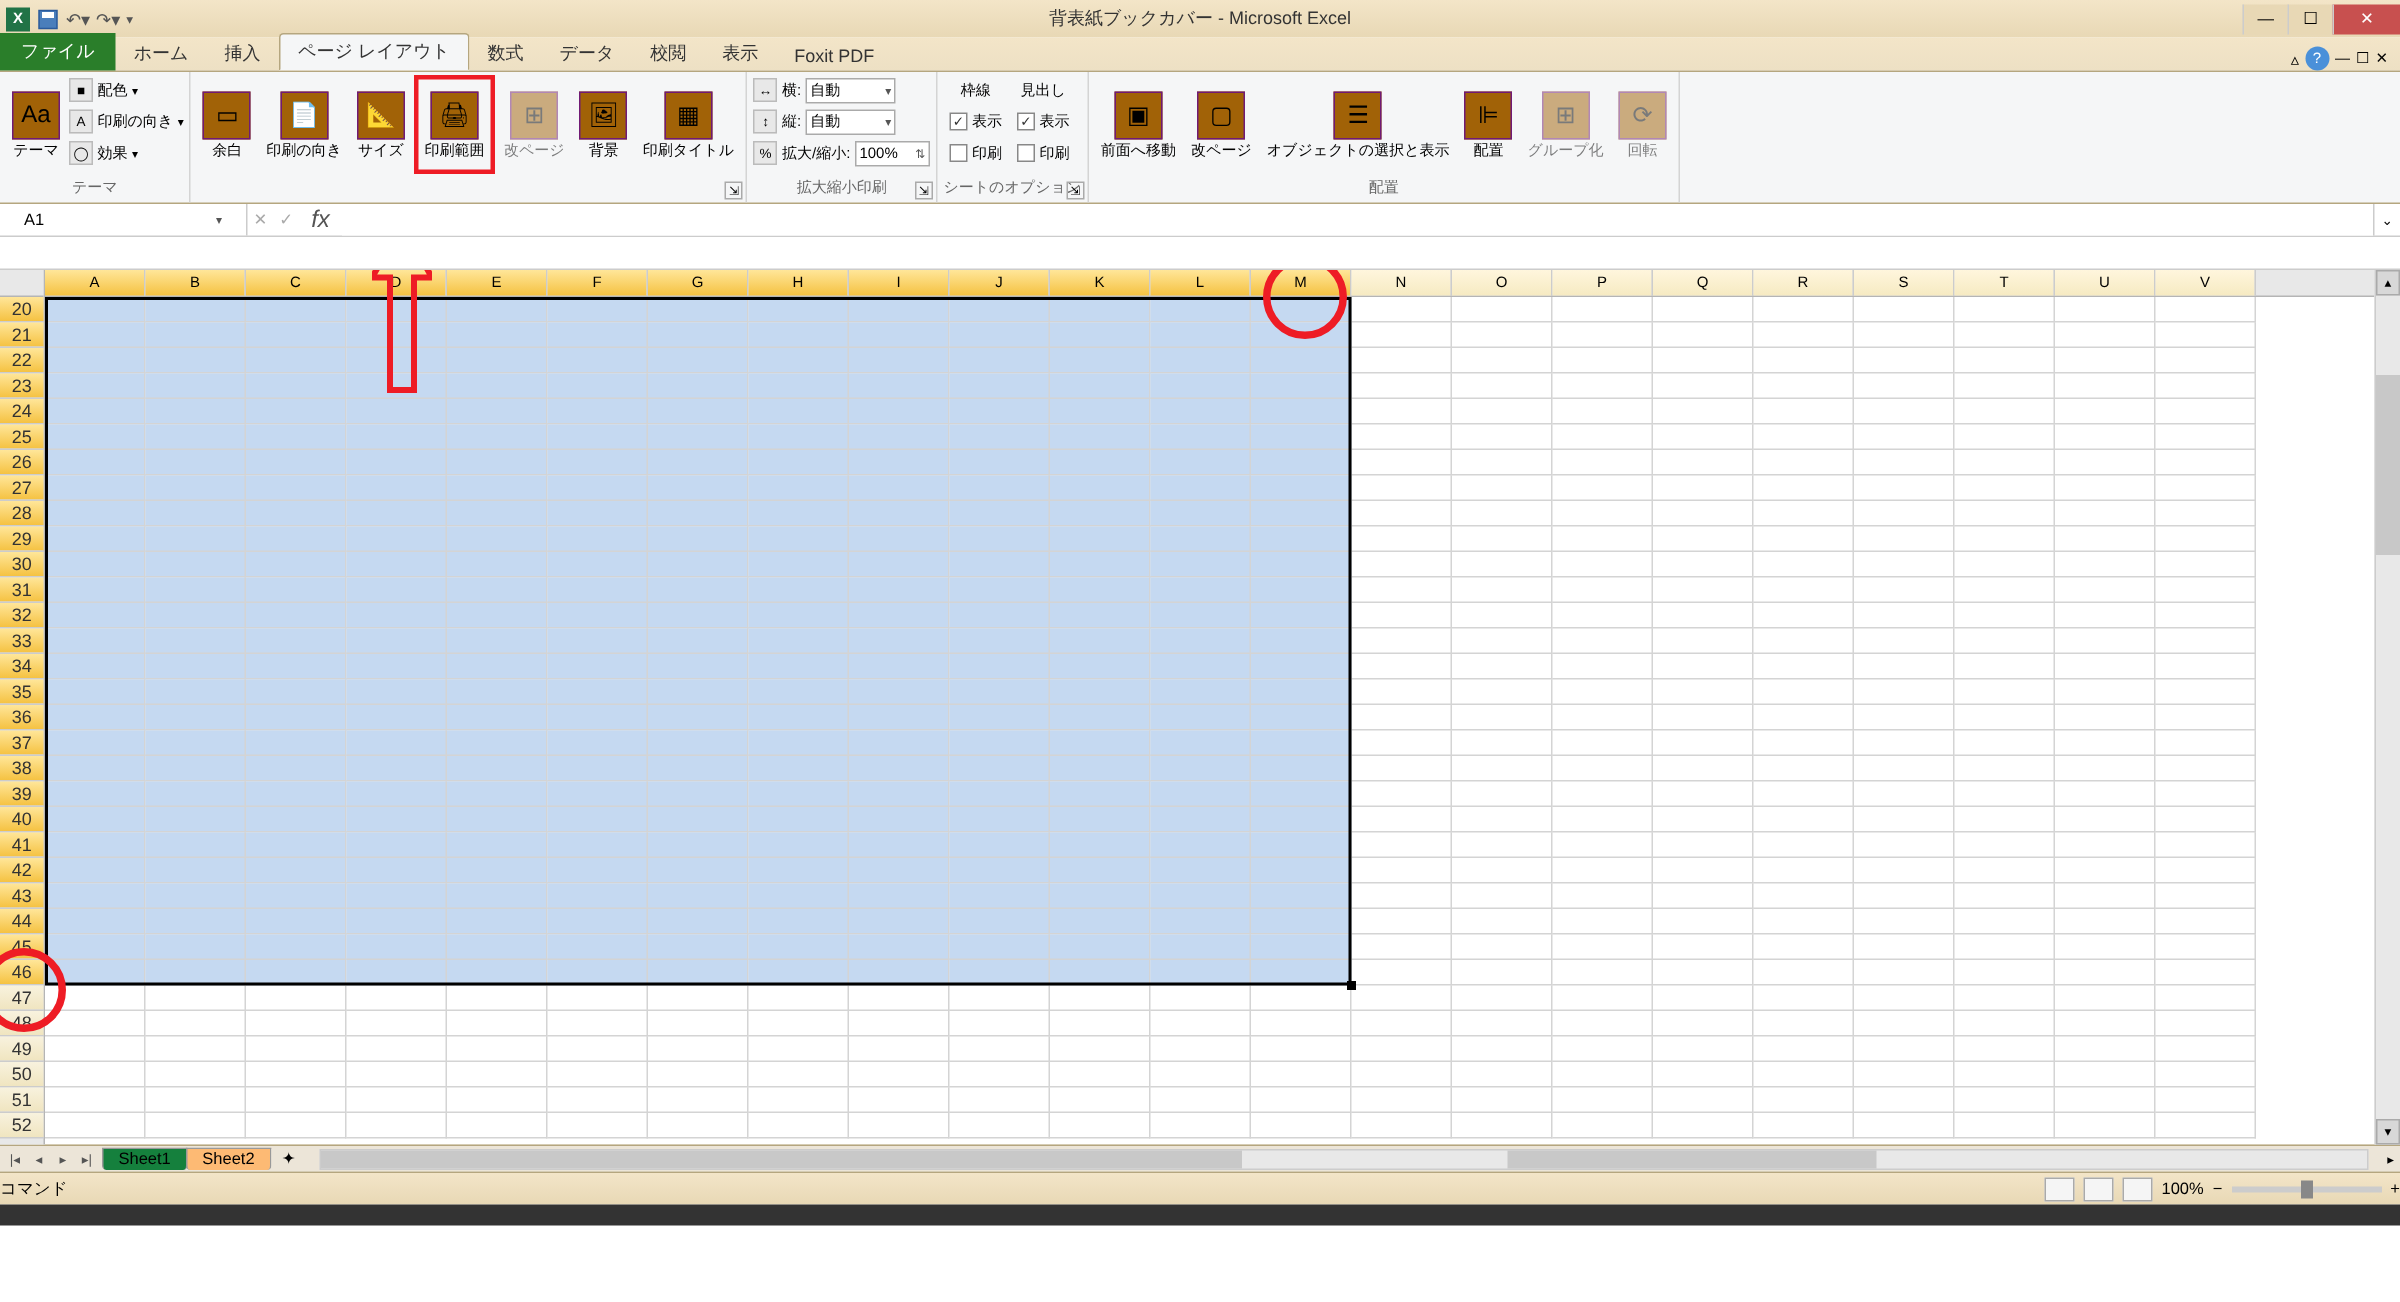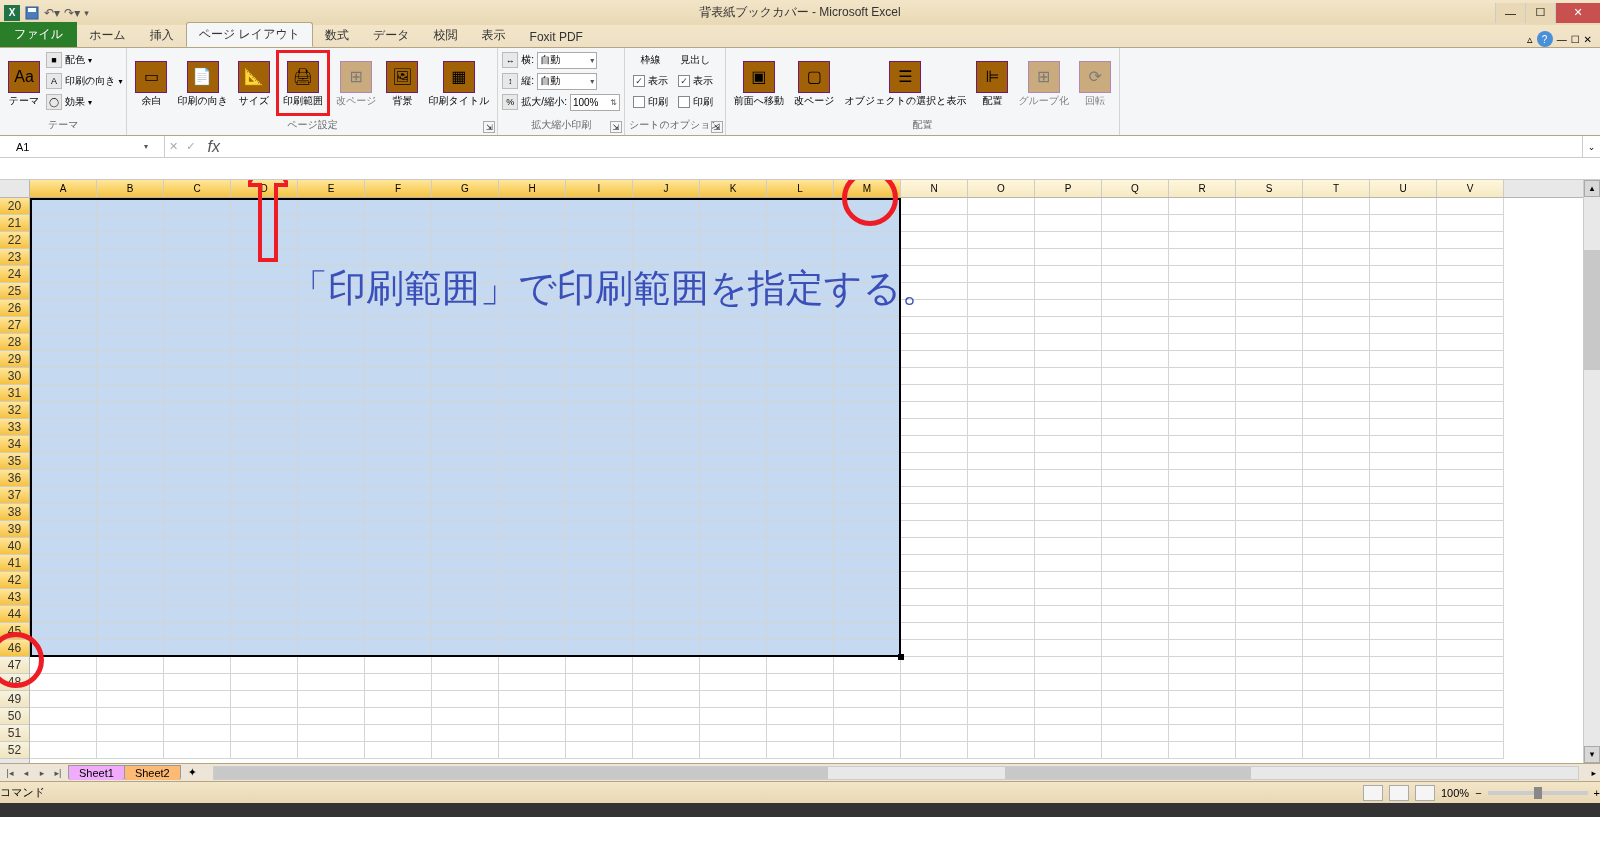--- a/index.html
+++ b/index.html
@@ -75,21 +75,21 @@
 
 
 .annot-circle { position: absolute; border: 5px solid #ee1c25; border-radius: 50%; pointer-events: none; }
 .annot-arrow { position: absolute; pointer-events: none; }
 .annot-text { position: absolute; color: #3b4fb8; font-size: 38px; line-height: 1.4; pointer-events: none; font-family: "Yu Gothic", sans-serif; }
 
 
 .sheet-tabs { height: 18px; background: #ece5d8; border-top: 1px solid #b5a67f; display: flex; align-items: center; font-size: 11px; }
 .nav-btns { display: flex; gap: 0; padding: 0 2px; }
 .nav-btn { width: 16px; text-align: center; cursor: pointer; font-size: 9px; color: #555; }
-.stab { padding: 1px 10px; background: #f0abfc; border: 1px solid #999; border-bottom: none; border-radius: 0 0 3px 3px; margin-right: -1px; cursor: pointer; }
+.stab { padding: 1px 10px; background: #15803d; border: 1px solid #999; border-bottom: none; border-radius: 0 0 3px 3px; margin-right: -1px; cursor: pointer; }
 .stab.inactive { background: #fdba74; }
 .new-sheet { padding: 0 8px; cursor: pointer; }
 .hscroll { flex: 1; margin: 0 8px; height: 14px; background: #e8e8e8; border: 1px solid #ccc; position: relative; }
 .hscroll-thumb { position: absolute; height: 100%; background: #c8c8c8; }
 
 
 .status-bar { height: 22px; background: linear-gradient(#f3e5c8, #e8d8b5); border-top: 1px solid #b5a67f; display: flex; align-items: center; justify-content: space-between; font-size: 11px; padding: 0 0; }
 .status-right { display: flex; align-items: center; gap: 6px; }
 .view-btn { width: 20px; height: 16px; border: 1px solid #aaa; background: #f5f5f5; cursor: pointer; }
 .zoom-slider { width: 100px; height: 4px; background: #ccc; position: relative; }
@@ -199,21 +199,20 @@
         </div>
       <div class="rbtn-large">
           <div class="rbtn-ico">🖼</div>
           <div class="rbtn-lbl">背景</div>
         </div>
       <div class="rbtn-large">
           <div class="rbtn-ico">▦</div>
           <div class="rbtn-lbl">印刷タイトル</div>
         </div>
     </div>
-    <div class="rgroup-label">ページ設定</div>
     <div class="dialog-launcher">⇲</div>
   </div>
 
   <div class="rgroup">
     <div class="rgroup-body">
       <div class="rcol">
         <div class="rrow">
             <span class="small-ico">↔</span>
             <span>横:</span>
             <div class="combo" style="width:60px;">
@@ -1182,21 +1181,20 @@
     <div class="sel-border" style="left:0;top:18px;width:871px;height:459px;"></div>
     <div class="sel-handle" style="left:868px;top:474px;"></div>
 
     <div class="annot-circle" style="left:812px;top:-10px;width:56px;height:56px;"></div>
     <div class="annot-arrow" style="left:218px;top:-30px;">
       <svg width="40" height="112">
           <polygon points="20,0 40,35 28,35 28,110 12,110 12,35 0,35" fill="none" stroke="#ee1c25" stroke-width="4"></polygon>
         </svg>
     </div>
     <div class="annot-text" style="left:260px;top:82px;">
-      <div>「印刷範囲」で印刷範囲を指定する。</div>
     </div>
   </div>
   <div class="vscroll">
     <div class="vscroll-btn">▴</div>
     <div class="vscroll-thumb" style="top:70px;height:120px;"></div>
     <div class="vscroll-btn" style="position:absolute;bottom:0;width:100%;">▾</div>
   </div>
 
   <div class="annot-circle" style="left:-12px;top:452px;width:56px;height:56px;"></div>
 </div>

